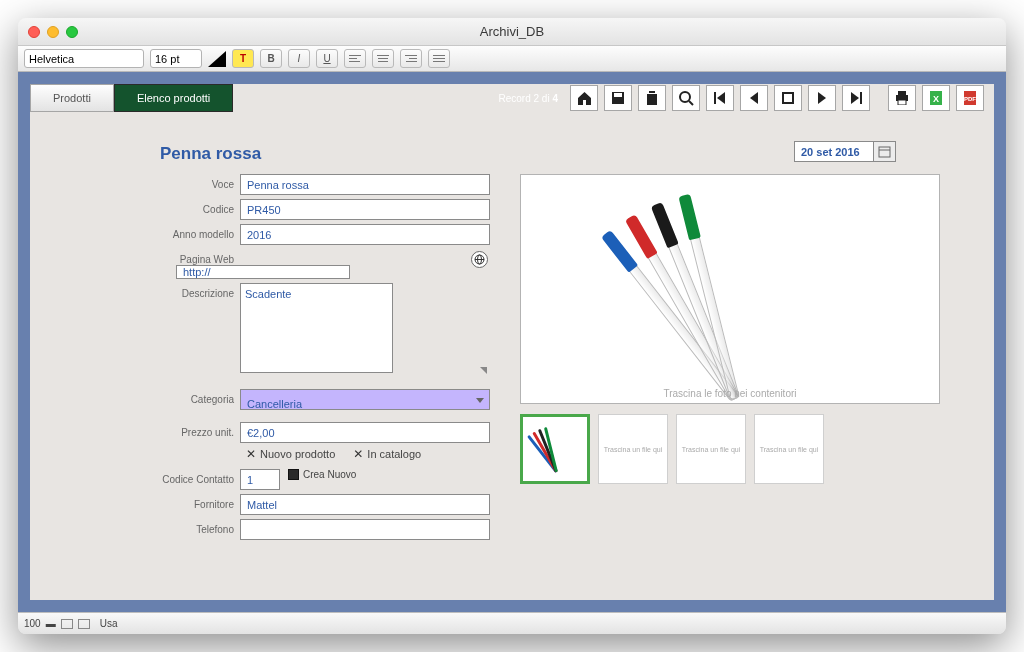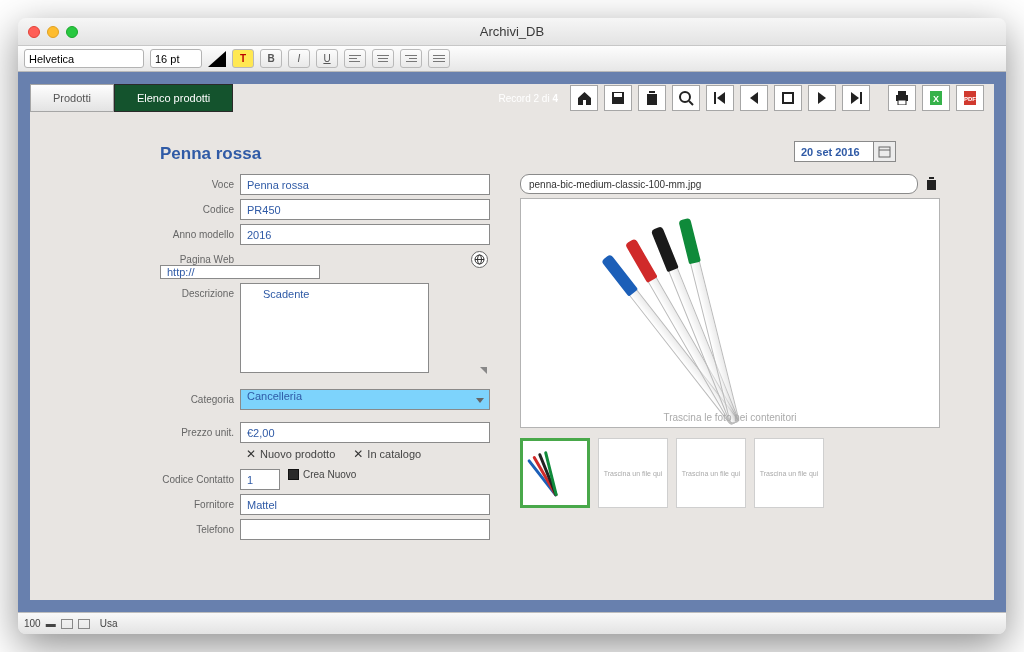--- a/index.html
+++ b/index.html
@@ -48,27 +48,27 @@
 .datebox input{width:80px;height:21px;border:1px solid #8a8a8a;padding:0 6px;font-size:11px;color:#2f5aa6;font-weight:bold;background:#fff;}
 .datebox .cal{width:22px;height:21px;border:1px solid #8a8a8a;border-left:none;background:#ececec;display:flex;align-items:center;justify-content:center;}
 
 .form-columns{display:flex;gap:30px;margin-top:6px;}
 .left-col{width:330px;}
 .right-col{flex:0 0 370px;}
 
 .frow{display:flex;align-items:flex-start;margin-bottom:4px;}
 .flabel{width:80px;text-align:right;font-size:10px;color:#666;padding-top:5px;padding-right:6px;}
 .finput{flex:1;height:21px;border:1px solid #8a8a8a;background:#fff;padding:0 6px;font-size:11px;color:#2f5aa6;}
-.finput.url{padding-right:10px;}
+.finput.url{padding-right:24px;margin-left:16px;}
 .frow-web{position:relative;flex-direction:column;}
 .globe{position:absolute;right:2px;top:2px;width:17px;height:17px;border:1px solid #666;border-radius:50%;display:flex;align-items:center;justify-content:center;background:#fff;}
-.ftextarea{flex:1;height:90px;border:1px solid #8a8a8a;background:#fff;padding:4px 22px;font-size:11px;color:#2f5aa6;resize:none;position:relative;}
+.ftextarea{flex:1;height:90px;border:1px solid #8a8a8a;background:#fff;padding:4px 4px;font-size:11px;color:#2f5aa6;resize:none;position:relative;}
 .ta-wrap{flex:1;position:relative;}
 .ta-tri{position:absolute;right:3px;bottom:3px;width:0;height:0;border-left:7px solid transparent;border-top:7px solid #888;}
-.fselect{flex:1;height:21px;border:1px solid #8a8a8a;background:#7dd3fc;padding:0 6px;font-size:11px;color:#2f5aa6;position:relative;}
+.fselect{flex:1;height:21px;border:1px solid #8a8a8a;background:#c4b5fd;padding:8px 6px;font-size:11px;color:#2f5aa6;position:relative;}
 .sel-tri{position:absolute;right:5px;top:8px;width:0;height:0;border-left:4px solid transparent;border-right:4px solid transparent;border-top:5px solid #666;}
 .checks{margin-left:86px;font-size:11px;color:#444;display:flex;gap:18px;margin-top:4px;margin-bottom:8px;}
 .checks label{display:flex;align-items:center;gap:4px;}
 .xbox{font-size:12px;color:#333;}
 .crea-new{font-size:10px;color:#444;display:flex;align-items:center;gap:4px;margin-left:8px;}
 .cb-filled{width:11px;height:11px;background:#2a2a2a;border:1px solid #111;}
 .email-row{position:relative;}
 .mail-icon{position:absolute;right:3px;top:3px;width:18px;height:15px;background:#333;border-radius:2px;}
 .mail-icon::after{content:"";position:absolute;top:0;left:0;right:0;height:0;border-left:9px solid transparent;border-right:9px solid transparent;border-top:7px solid #fff;}
 
@@ -306,29 +306,20 @@
                 <div class="flabel">Fornitore</div>
                 <input class="finput" value="Mattel" style="">
               </div>
             <div class="frow">
                 <div class="flabel">Telefono</div>
                 <input class="finput" value="" style="">
               </div>
           </div>
 
           <div class="right-col">
-            <div class="imgname-row">
-              <input class="imgname" value="penna-bic-medium-classic-100-mm.jpg" style="">
-              <div class="trash-sm">
-                  <svg width="11" height="14">
-                    <rect x="1" y="3" width="9" height="10" fill="#222"></rect>
-                    <rect x="3" y="0" width="5" height="2" fill="#222"></rect>
-                  </svg>
-                </div>
-            </div>
             <div class="main-img">
               <div class="pens">
                 <div class="pen blue">
                     <div class="body"></div>
                     <div class="cap"></div>
                   </div>
                 <div class="pen red">
                     <div class="body"></div>
                     <div class="cap"></div>
                   </div>

